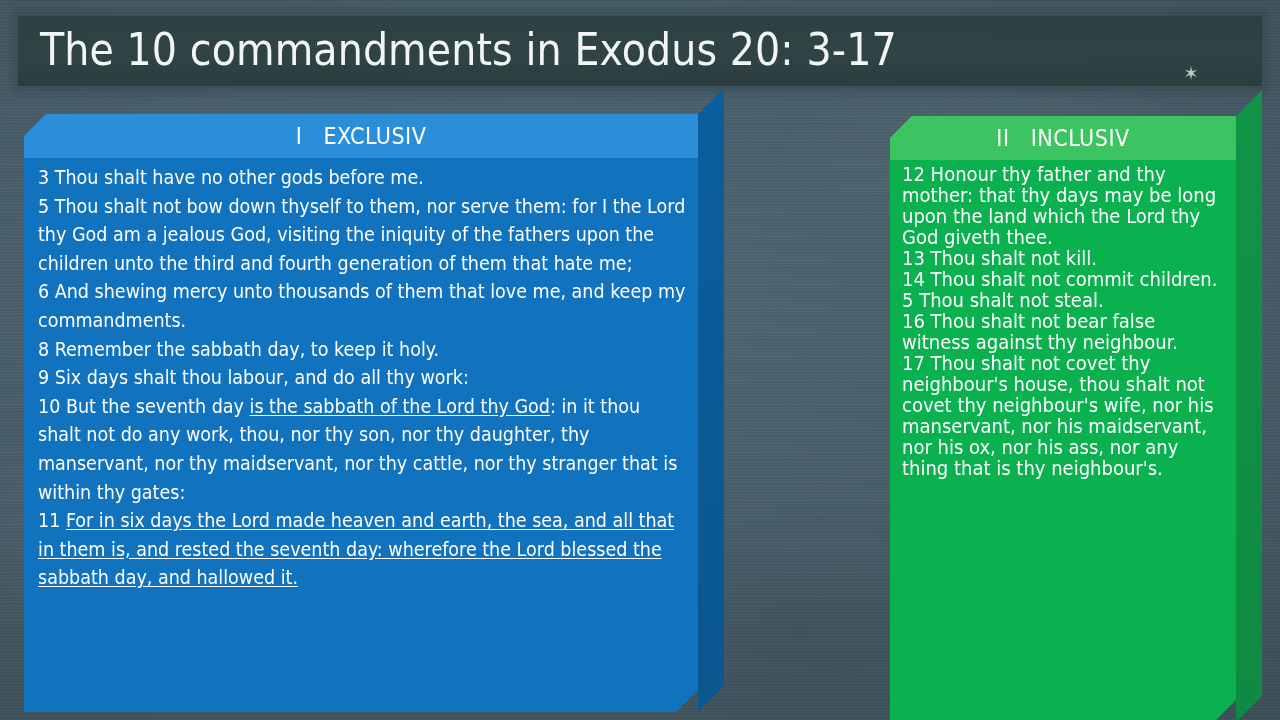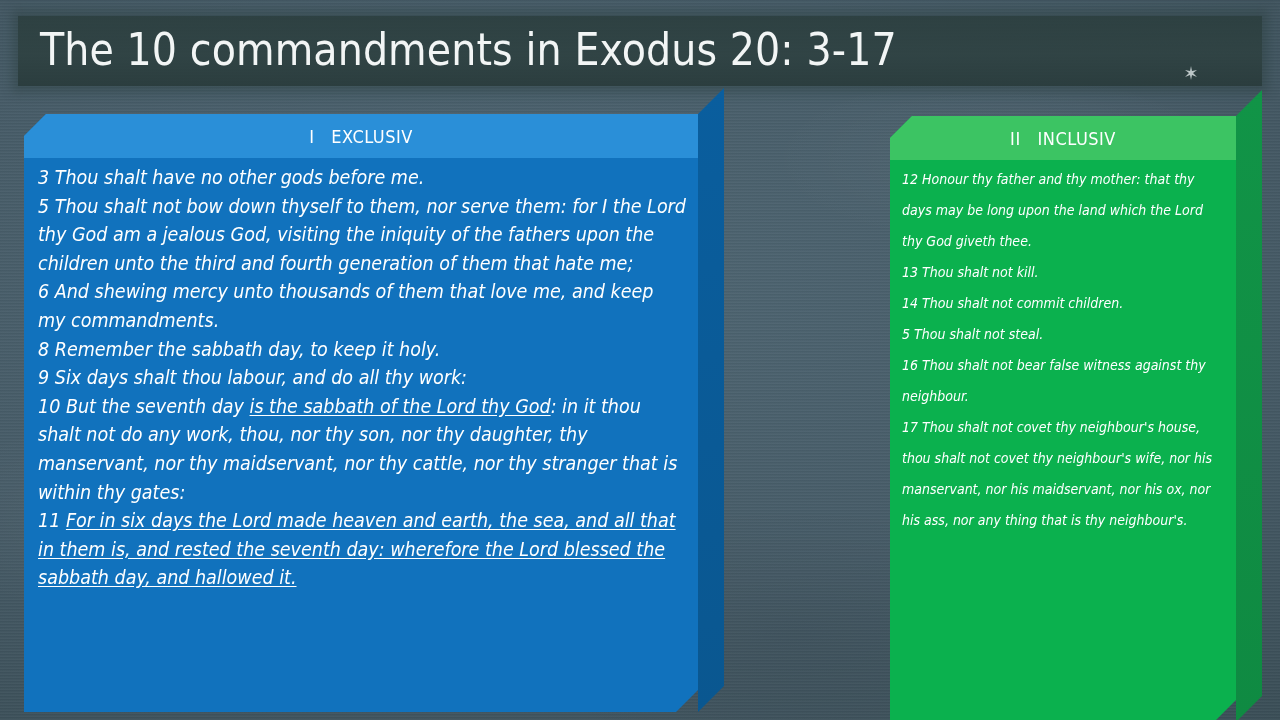--- a/index.html
+++ b/index.html
@@ -76,53 +76,52 @@
   .box .face{
     position:absolute;
     left:0; top:26px; right:26px; bottom:0;
     clip-path:polygon(0 22px, 22px 0, 100% 0, 100% calc(100% - 22px), calc(100% - 22px) 100%, 0 100%);
     overflow:hidden;
   }
   .box .header{
     height:44px;
     display:flex; align-items:center; justify-content:center;
     color:#ffffff;
-    font-size:18px;
+    font-size:23px;
     letter-spacing:0.5px;
     font-family:"DejaVu Sans", sans-serif;
     font-stretch:condensed;
     white-space:pre;
   }
   .box .body{
     padding:6px 12px 10px 14px;
     color:#ffffff;
   }
   .verse{
     font-size:19.5px;
     line-height:28.6px;
     font-family:"DejaVu Sans", sans-serif;
     font-stretch:condensed;
     color:#ffffff;
-    font-style:italic;
   }
   .verse .u{ text-decoration:underline; text-underline-offset:2px; }
 
   
   #box-exclusive{ left:24px; top:88px; width:700px; height:624px; }
   #box-exclusive .side{ background:linear-gradient(180deg,#0a5e9e,#0a5790); }
   #box-exclusive .face{ background:#1172bd; }
   #box-exclusive .header{ background:#2a8fd8; }
 
   
   #box-inclusive{ left:890px; top:90px; width:372px; height:632px; }
   #box-inclusive .side{ background:linear-gradient(180deg,#119447,#0f8a42); }
   #box-inclusive .face{ background:#0bb14e; }
   #box-inclusive .header{ background:#3cc463; }
   #box-inclusive .body{ padding:4px 10px 10px 12px; }
-  #box-inclusive .verse{ font-size:14px; line-height:31px; }
+  #box-inclusive .verse{ font-size:20px; line-height:21px; }
 </style>
 </head>
 <body>
 
 <div id="slide">
 
   <div class="title-bar">
     <div class="title-text">The 10 commandments in Exodus 20: 3-17</div>
     <svg class="cursor-spark" viewBox="0 0 14 14">
       <path d="M7 0 L8 5 L13 4 L9 7 L13 11 L8 9 L7 14 L6 9 L1 11 L5 7 L1 4 L6 5 Z" fill="#e8eef0" opacity="0.9"></path>

